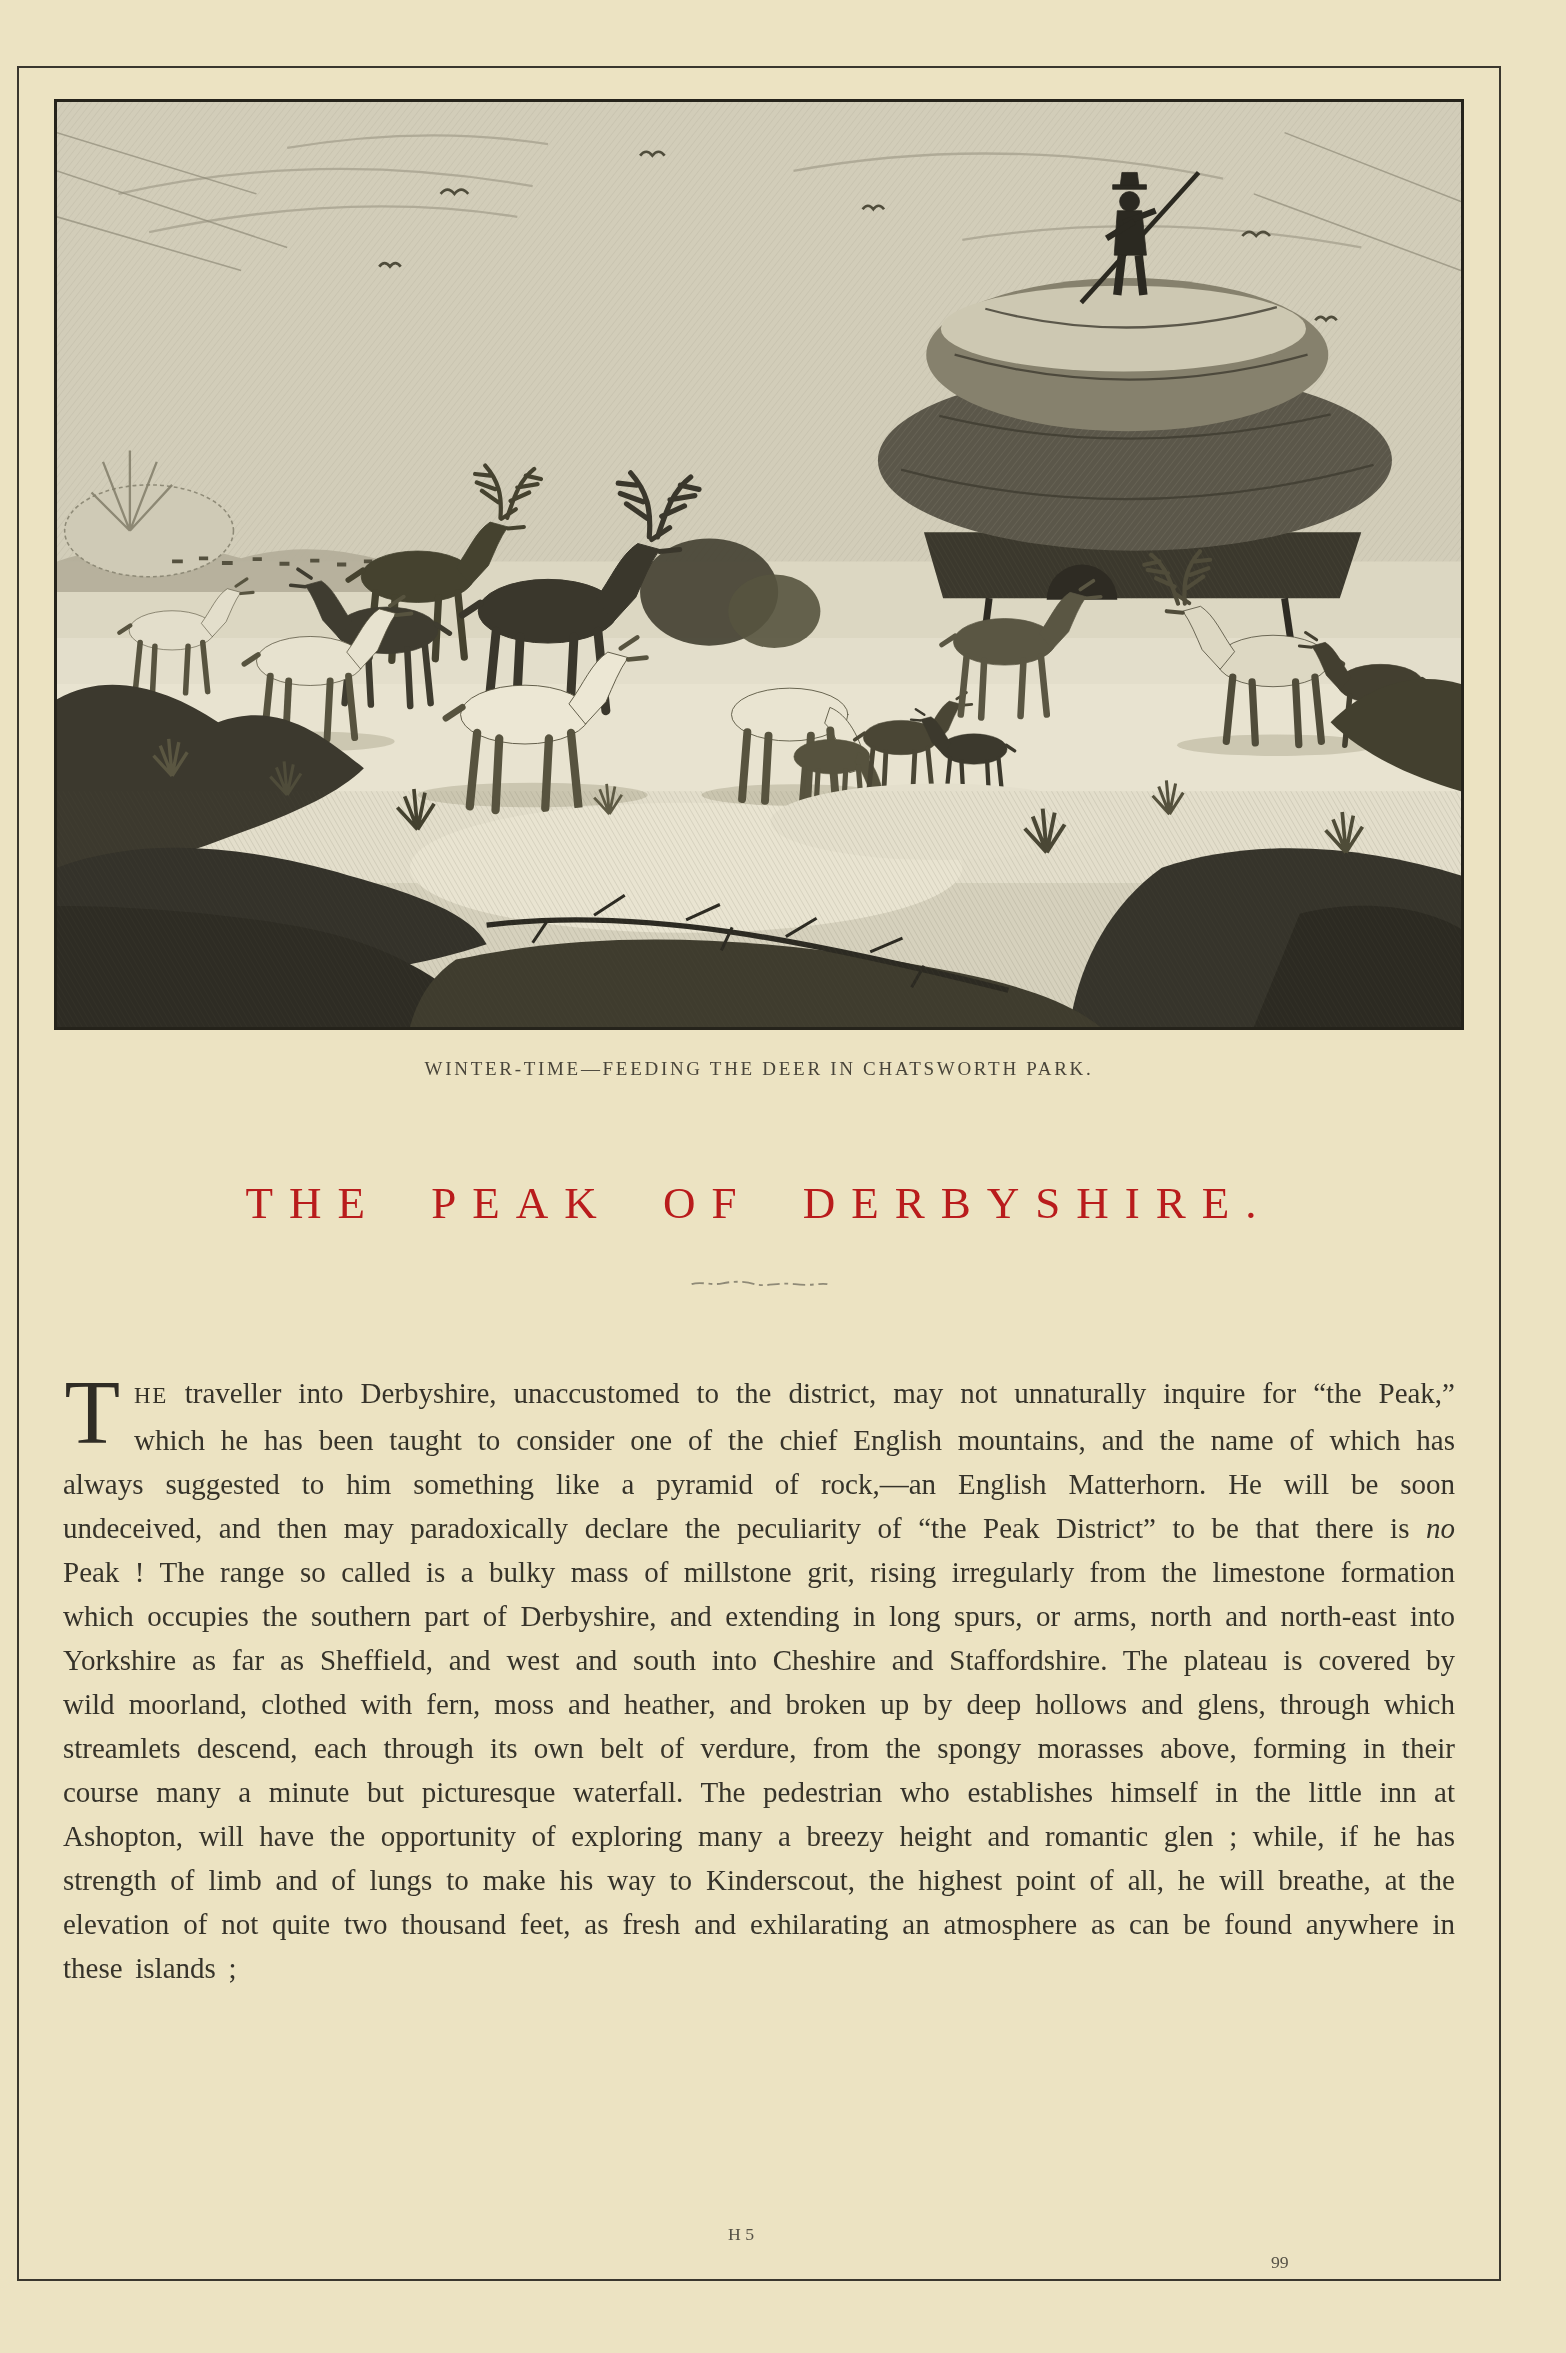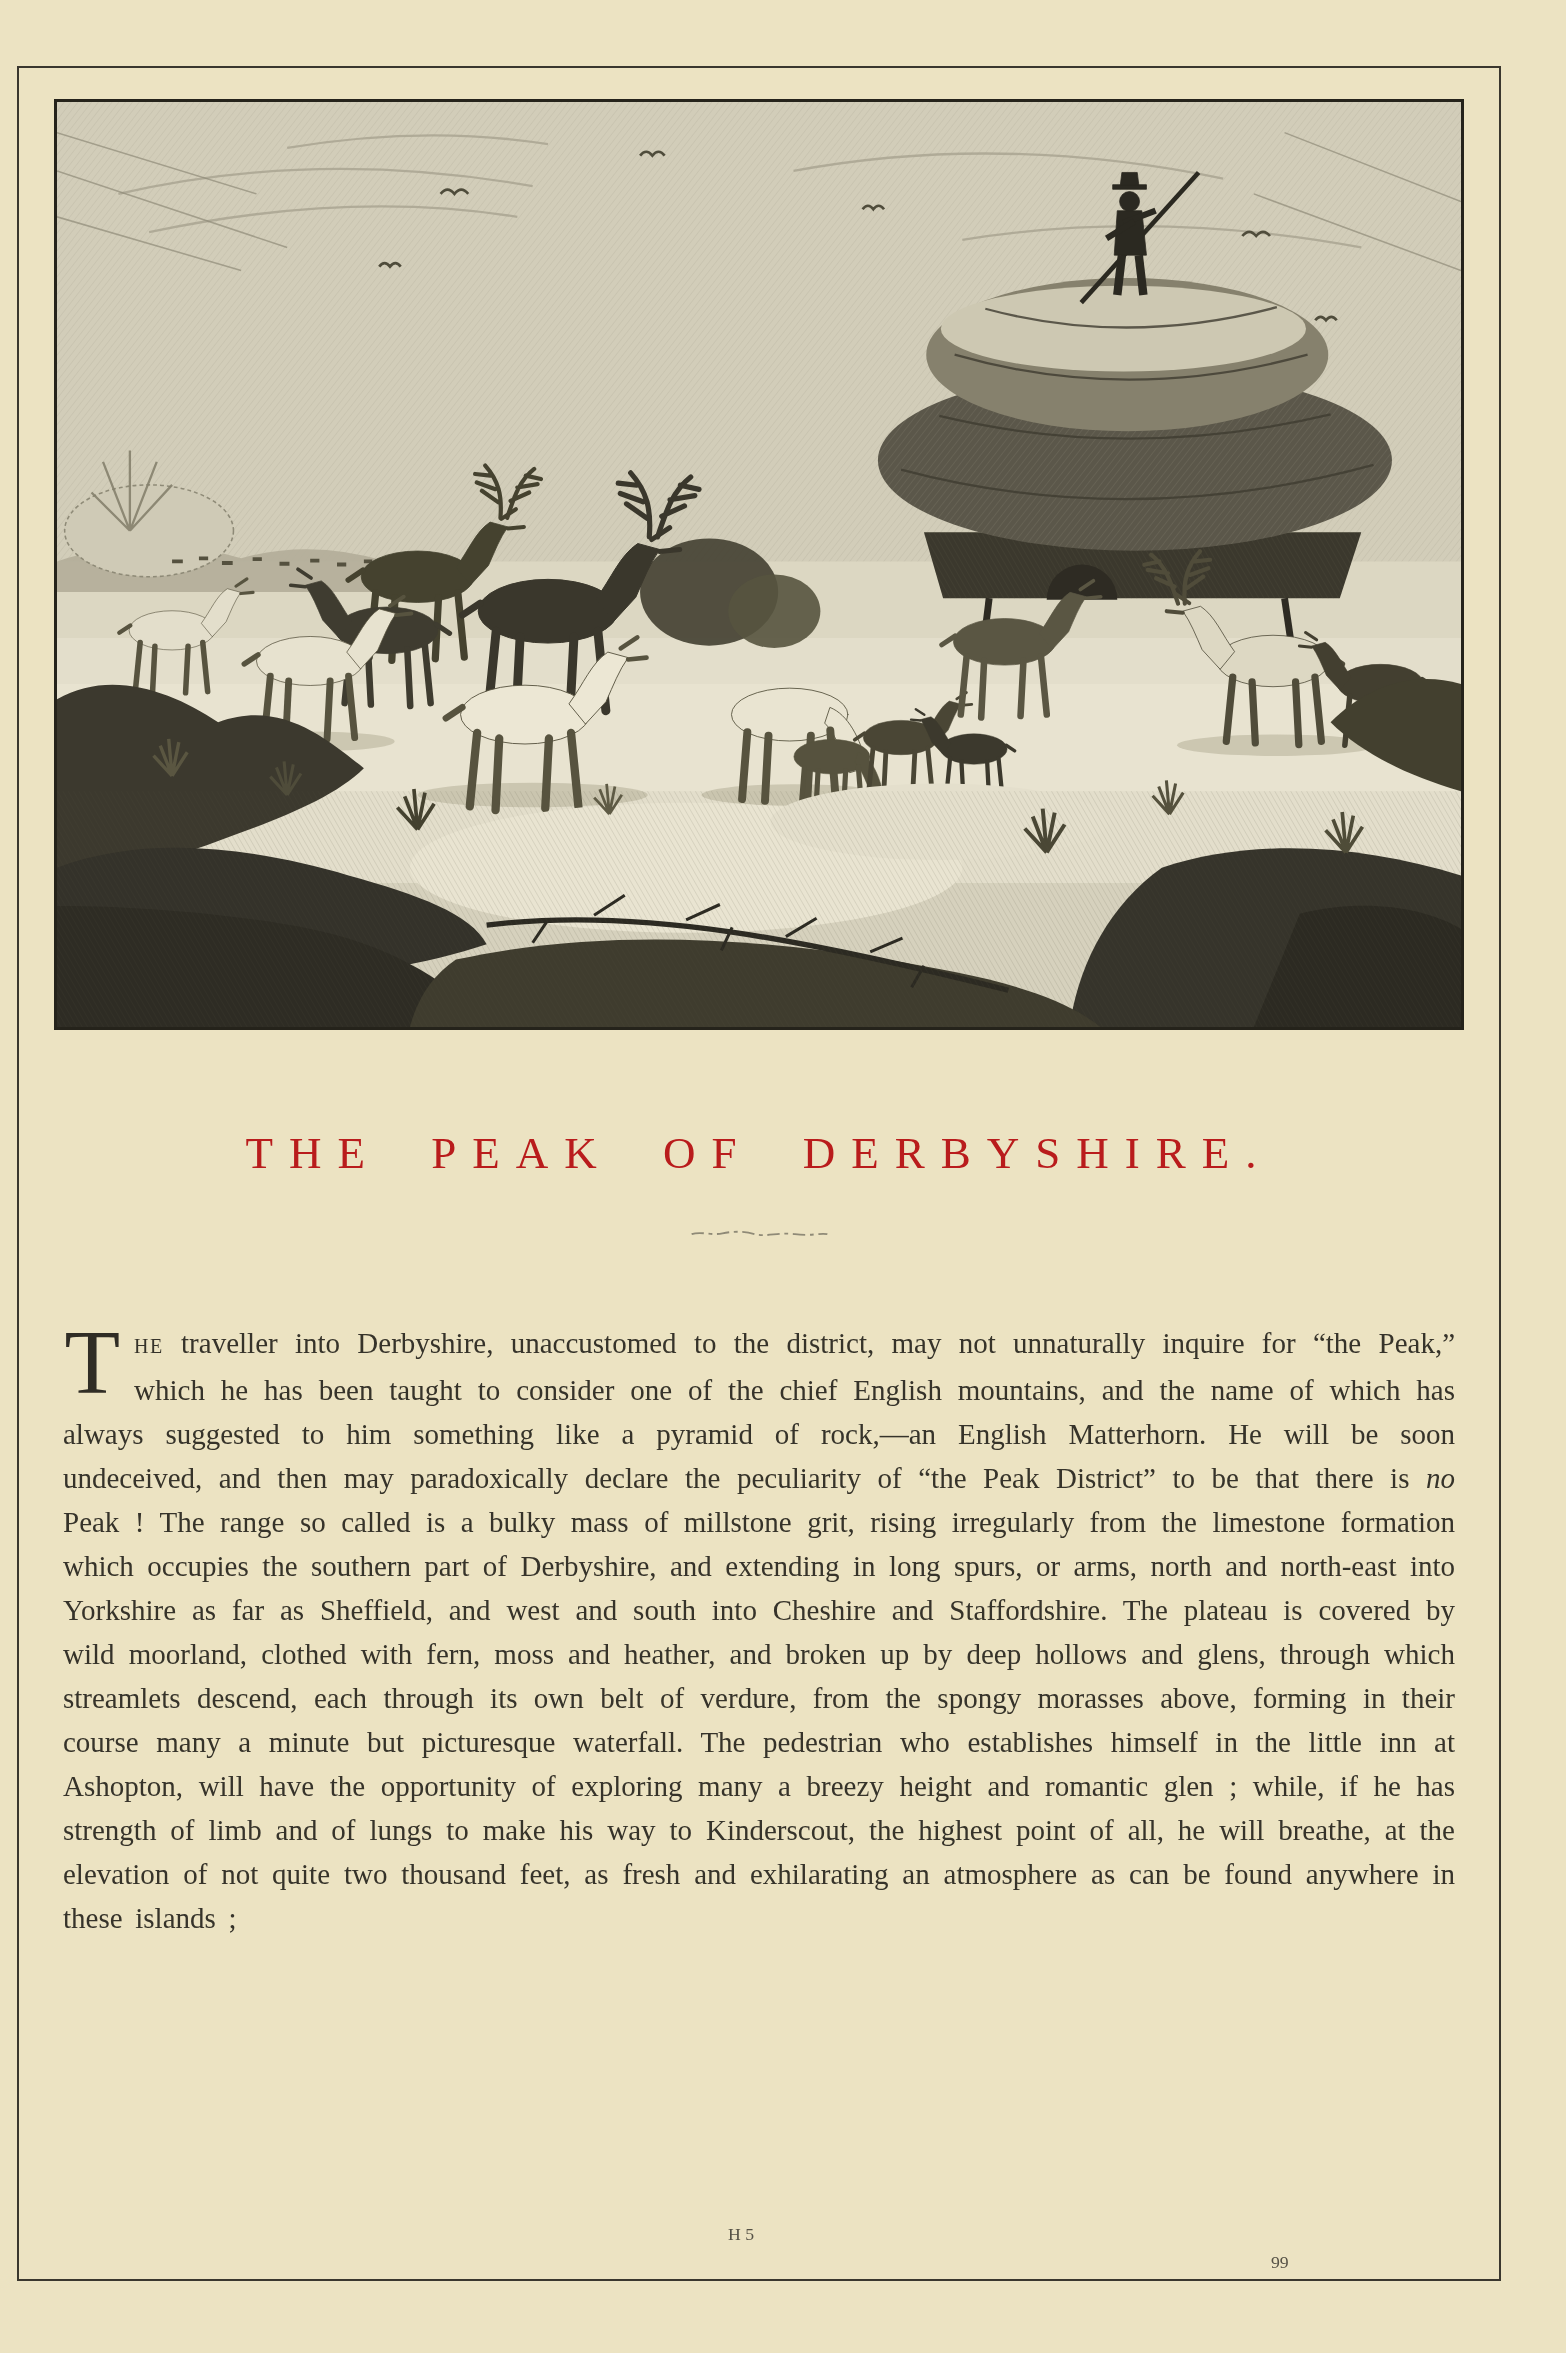--- a/index.html
+++ b/index.html
@@ -63,21 +63,21 @@
     word-spacing: 5.4px;
     color: #36332a;
   }
   .dropcap {
     float: left;
     font-size: 91px;
     line-height: 71px;
     padding: 6.2px 14px 0 1.5px;
     color: #302d25;
   }
-  .lead { font-size: 20px; letter-spacing: 1.5px; }
+  .lead { font-size: 23px; letter-spacing: 1.5px; }
   .body-text em { }
 
   .footer { position: absolute; left: 0; top: 2156px; width: 100%; font-size: 17.7px; color: #565246; }
   .sig { position: absolute; left: 709px; }
   .pageno { position: absolute; left: 1252px; margin-top: 28px; }
 </style>
 </head>
 <body>
 
 <div class="page">
@@ -240,20 +240,21 @@
             <use href="#tuft" transform="translate(470,950) scale(1.2)" stroke="#44412f"></use>
             <use href="#tuft" transform="translate(1290,980) scale(1.3)" stroke="#4a4735"></use>
             <use href="#tuft" transform="translate(1450,930)" stroke="#55513d"></use>
             <use href="#tuft" transform="translate(150,880) scale(1.1)" stroke="#5a5641"></use>
             <use href="#tuft" transform="translate(1680,980) scale(1.2)" stroke="#4f4c38"></use>
             <use href="#tuft" transform="translate(720,930) scale(0.9)" stroke="#5f5b45"></use>
             <rect x="0" y="900" width="1830" height="308" fill="url(#h2p)" opacity="0.25"></rect>
           </g>
         </svg>
       </div>
+      <figcaption class="caption">WINTER-TIME—FEEDING THE DEER IN CHATSWORTH PARK.</figcaption>
     </figure>
 
     <h1 class="title">THE PEAK OF DERBYSHIRE.</h1>
 
     <div class="divider">
       <svg viewBox="0 0 180 14">
         <path d="M2,8 C14,4 28,10 42,7 S70,4 84,8 S116,5 136,8 S168,6 178,8" fill="none" stroke="#8f8a77" stroke-width="2.4" stroke-dasharray="16 6 5 6"></path>
       </svg>
     </div>
 

